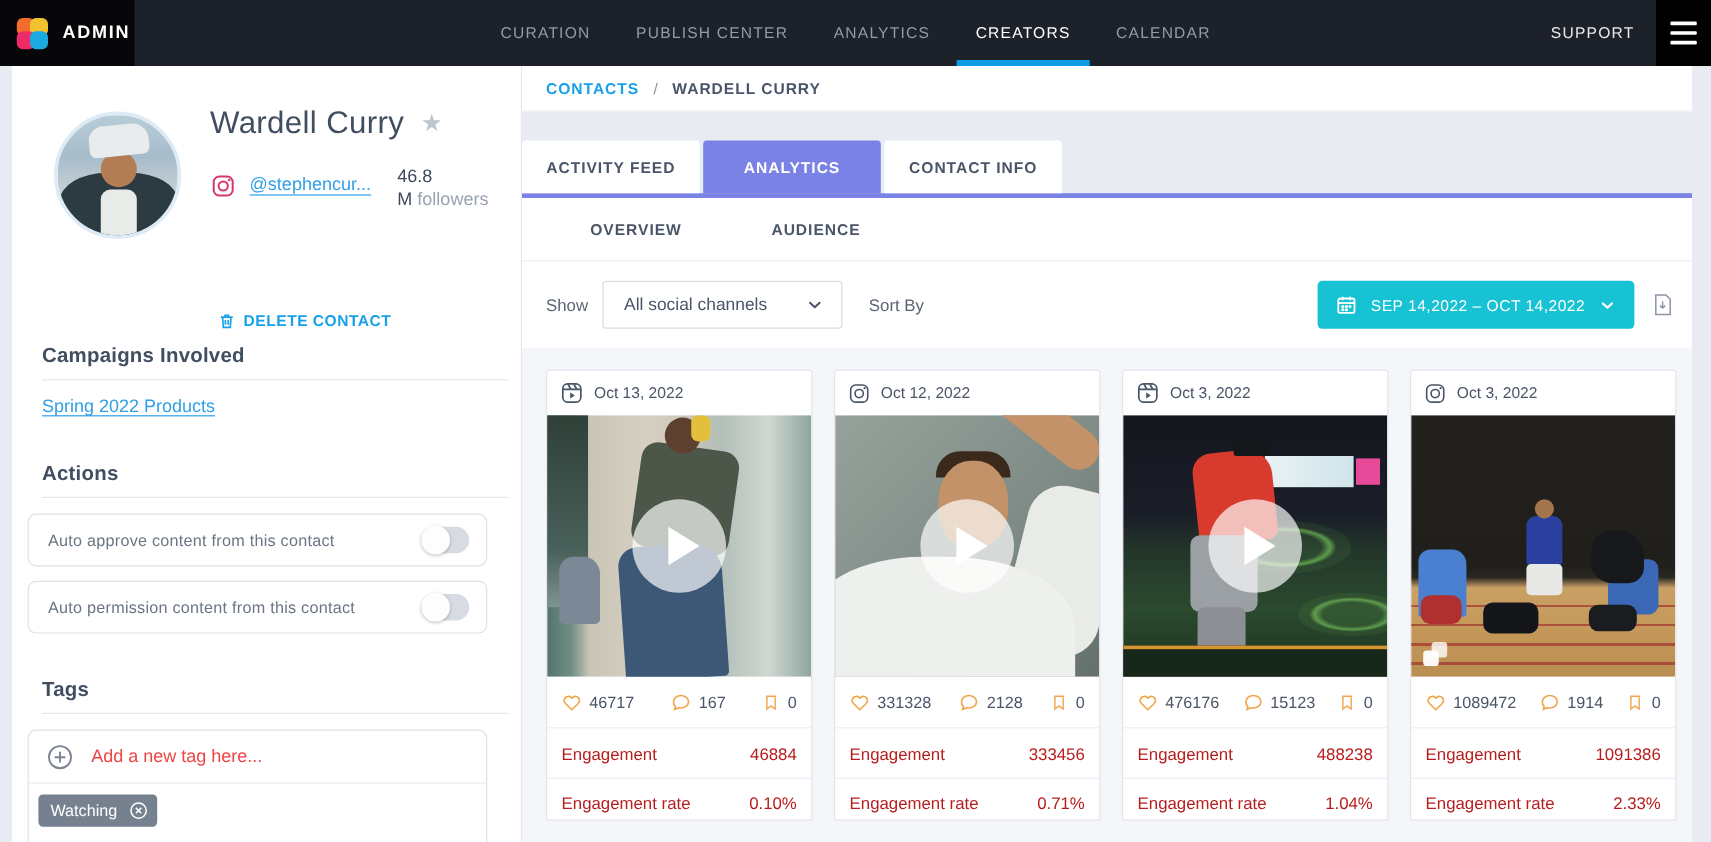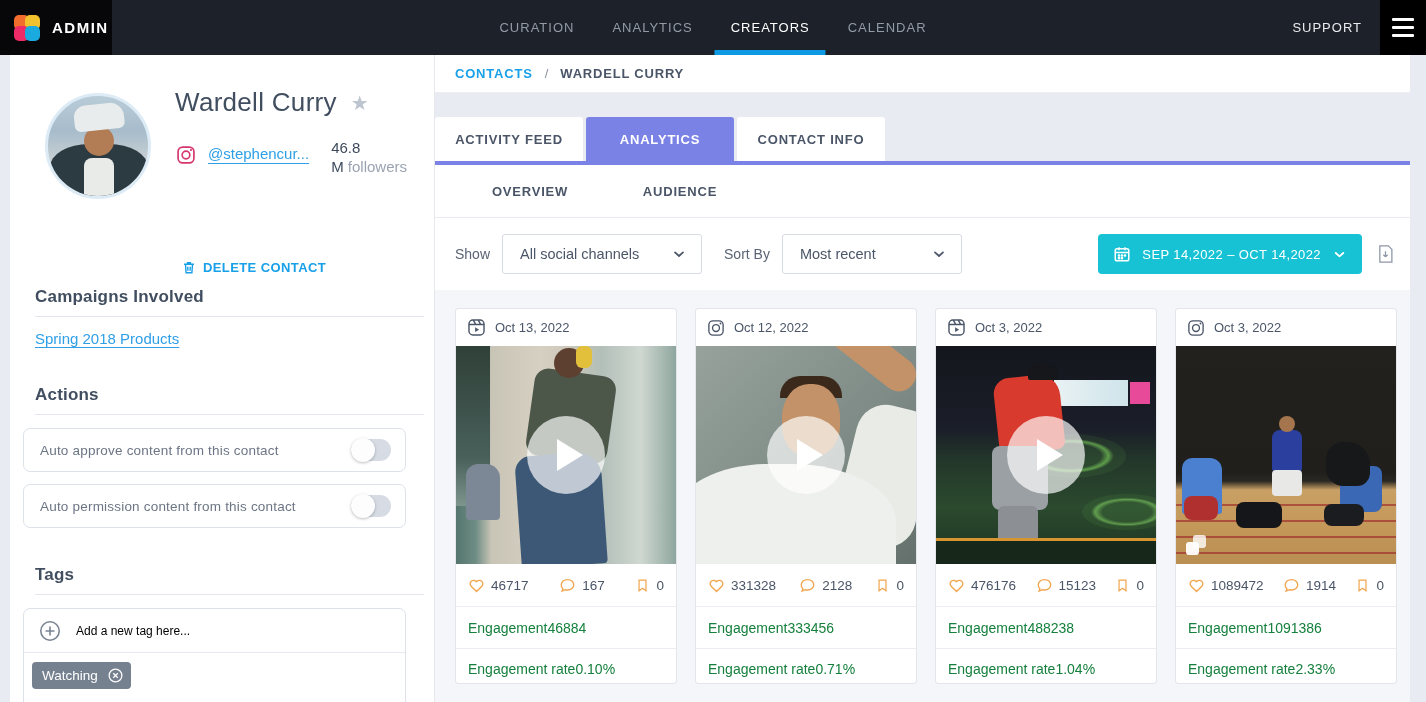--- a/index.html
+++ b/index.html
@@ -47,21 +47,21 @@
   .camp-link { display:inline-block; margin-top:13px; font-size:15px; color:#2f9fe6; text-decoration:underline; text-underline-offset:3px; cursor:pointer; }
   .mt36 { margin-top:37px; }
   .toggle-card { margin:13px 28px 0 13px; height:44px; border:1px solid #dde1e9; border-radius:7px; display:flex; align-items:center; justify-content:space-between; padding:0 14px 0 16px; background:#fff; }
   .toggle-card + .toggle-card { margin-top:12px; }
   .toggle-label { font-size:13.5px; color:#6b7584; letter-spacing:.2px; }
   .toggle { width:40px; height:22px; border-radius:11px; background:#d6dbe4; position:relative; cursor:pointer; flex-shrink:0; }
   .toggle .knob { position:absolute; left:0px; top:-1px; width:24px; height:24px; border-radius:50%; background:#fdfdfe; box-shadow:0 1px 3px rgba(0,0,0,.25); }
   .tags-box { margin:13px 28px 0 13px; border:1px solid #dde1e9; border-radius:7px; overflow:hidden; background:#fff; }
   .tag-add-row { height:44px; display:flex; align-items:center; gap:14px; padding:0 14px; border-bottom:1px solid #e6e9ef; }
   .plus-circle { color:#7a8492; }
-  .tag-placeholder { font-size:12px; color:#000000; }
+  .tag-placeholder { font-size:15px; color:#ef4444; }
   .tag-body { min-height:76px; padding:9px 8px; }
   .tag-chip { display:inline-flex; align-items:center; gap:9px; background:#76818f; color:#fff; font-size:13.5px; border-radius:4px; padding:5px 7px 5px 10px; cursor:default; }
   .chip-x { color:#fff; cursor:pointer; display:flex; }
 
   
   .main { position:absolute; left:435px; top:55px; width:975px; height:532px; }
   .breadcrumb-bar { height:38px; background:#fff; border-bottom:1px solid #eceef3; display:flex; align-items:center; gap:12px; padding:0 20px; }
   .bc-parent { color:#18a0e8; font-size:13px; font-weight:bold; letter-spacing:.8px; cursor:pointer; }
   .bc-sep { color:#8a93a1; font-size:13px; }
   .bc-current { color:#4a5568; font-size:13px; font-weight:bold; letter-spacing:.8px; }
@@ -93,21 +93,21 @@
   .card-img { position:relative; height:218px; overflow:hidden; }
   .play-overlay { position:absolute; left:50%; top:50%; transform:translate(-50%,-50%); width:78px; height:78px; border-radius:50%; background:rgba(255,255,255,.68); display:flex; align-items:center; justify-content:center; cursor:pointer; }
   .play-overlay i { display:block; width:0; height:0; border-left:26px solid #fff; border-top:16px solid transparent; border-bottom:16px solid transparent; margin-left:8px; }
   .carousel-icon { position:absolute; left:10px; bottom:9px; width:20px; height:20px; }
   .carousel-icon i { position:absolute; background:#fff; border-radius:3px; width:13px; height:13px; }
   .carousel-icon .b1 { left:0; bottom:0; opacity:.95; }
   .carousel-icon .b2 { right:0; top:0; opacity:.8; }
   .stat-row { height:43px; display:flex; align-items:center; justify-content:space-between; padding:0 12px; border-bottom:1px solid #ebeef3; }
   .stat { display:flex; align-items:center; gap:6px; color:#4a5568; font-size:13.5px; }
   .stat svg { color:#f1a44c; }
-  .kv-row { height:41px; display:flex; align-items:center; padding:0 12px; color:#15803d; font-size:14px; }
+  .kv-row { height:41px; display:flex; align-items:center; justify-content:space-between; padding:0 12px; color:#b91c1c; font-size:14px; }
   .kv-row + .kv-row { border-top:1px solid #ebeef3; }
 
   
   .scene { position:absolute; inset:0; }
   .s1 { background:linear-gradient(90deg,#54756d 0%,#6e8d85 9%,#c8c4b6 16%,#d6d0c2 38%,#cbc7ba 52%,#b2bfb8 66%,#cfd8d1 84%,#8ea69e 100%); }
   .s1 .win-l { position:absolute; left:0; top:0; width:34px; height:160px; background:linear-gradient(180deg,#2f4038,#49605a 70%,#7d958d); }
   .s1 .sitter { position:absolute; left:10px; top:118px; width:34px; height:56px; background:#7c8896; border-radius:12px 14px 4px 4px; }
   .s1 .head { position:absolute; left:98px; top:2px; width:30px; height:30px; background:#5d4030; border-radius:50%; }
   .s1 .phones { position:absolute; left:120px; top:0px; width:16px; height:22px; background:#e3c03c; border-radius:6px; }
   .s1 .torso { position:absolute; left:74px; top:26px; width:82px; height:88px; background:#4c574a; border-radius:14px; transform:rotate(8deg); }
@@ -148,20 +148,21 @@
     <span class="logo-mark">
         <i class="c1"></i>
         <i class="c2"></i>
         <i class="c3"></i>
         <i class="c4"></i>
       </span>
     <span class="brand">ADMIN</span>
   </div>
   <div class="nav-items">
     <div class="nav-item">CURATION</div>
+    <div class="nav-item">PUBLISH CENTER</div>
     <div class="nav-item">ANALYTICS</div>
     <div class="nav-item active">
         <span>CREATORS</span>
         <span class="nav-underline"></span>
       </div>
     <div class="nav-item">CALENDAR</div>
   </div>
   <div class="nav-support">SUPPORT</div>
   <div class="burger-box">
       <i></i>
@@ -202,21 +203,21 @@
         <svg width="14" height="15" viewBox="0 0 24 24" fill="none" stroke="currentColor" stroke-width="2.4">
             <path d="M3.5 6.5h17M9.5 6.5V3.8h5v2.7M6 6.5l1 14.5h10l1-14.5M10 10.5v7M14 10.5v7"></path>
           </svg>
       </span>
       <span>DELETE CONTACT</span>
     </div>
   </div>
 
   <div class="section">
     <h3>Campaigns Involved</h3>
-    <span class="camp-link">Spring 2018 Products</span>
+    <span class="camp-link">Spring 2022 Products</span>
   </div>
 
   <div class="section mt36">
     <h3>Actions</h3>
   </div>
   <div class="toggle-card">
     <span class="toggle-label">Auto approve content from this contact</span>
     <span class="toggle">
         <span class="knob"></span>
       </span>
@@ -280,28 +281,20 @@
       <span class="filter-label">Show</span>
       <div class="dropdown dd-show">
         <span>All social channels</span>
         <span class="chev">
           <svg width="16" height="16" viewBox="0 0 24 24" fill="none" stroke="currentColor" stroke-width="2.6" stroke-linecap="round" stroke-linejoin="round">
               <path d="M6 9.5l6 5.5 6-5.5"></path>
             </svg>
         </span>
       </div>
       <span class="filter-label">Sort By</span>
-      <div class="dropdown dd-sort">
-        <span>Most recent</span>
-        <span class="chev">
-          <svg width="16" height="16" viewBox="0 0 24 24" fill="none" stroke="currentColor" stroke-width="2.6" stroke-linecap="round" stroke-linejoin="round">
-              <path d="M6 9.5l6 5.5 6-5.5"></path>
-            </svg>
-        </span>
-      </div>
       <div class="right-controls">
         <div class="date-btn">
           <span>
             <svg width="18" height="18" viewBox="0 0 24 24" fill="none" stroke="currentColor" stroke-width="2">
                 <rect x="3" y="5" width="18" height="16" rx="2.5"></rect>
                 <path d="M3 10h18M8 3v4M16 3v4"></path>
                 <circle cx="8" cy="14" r="0.8" fill="currentColor"></circle>
                 <circle cx="12" cy="14" r="0.8" fill="currentColor"></circle>
                 <circle cx="16" cy="14" r="0.8" fill="currentColor"></circle>
                 <circle cx="8" cy="17.5" r="0.8" fill="currentColor"></circle>

